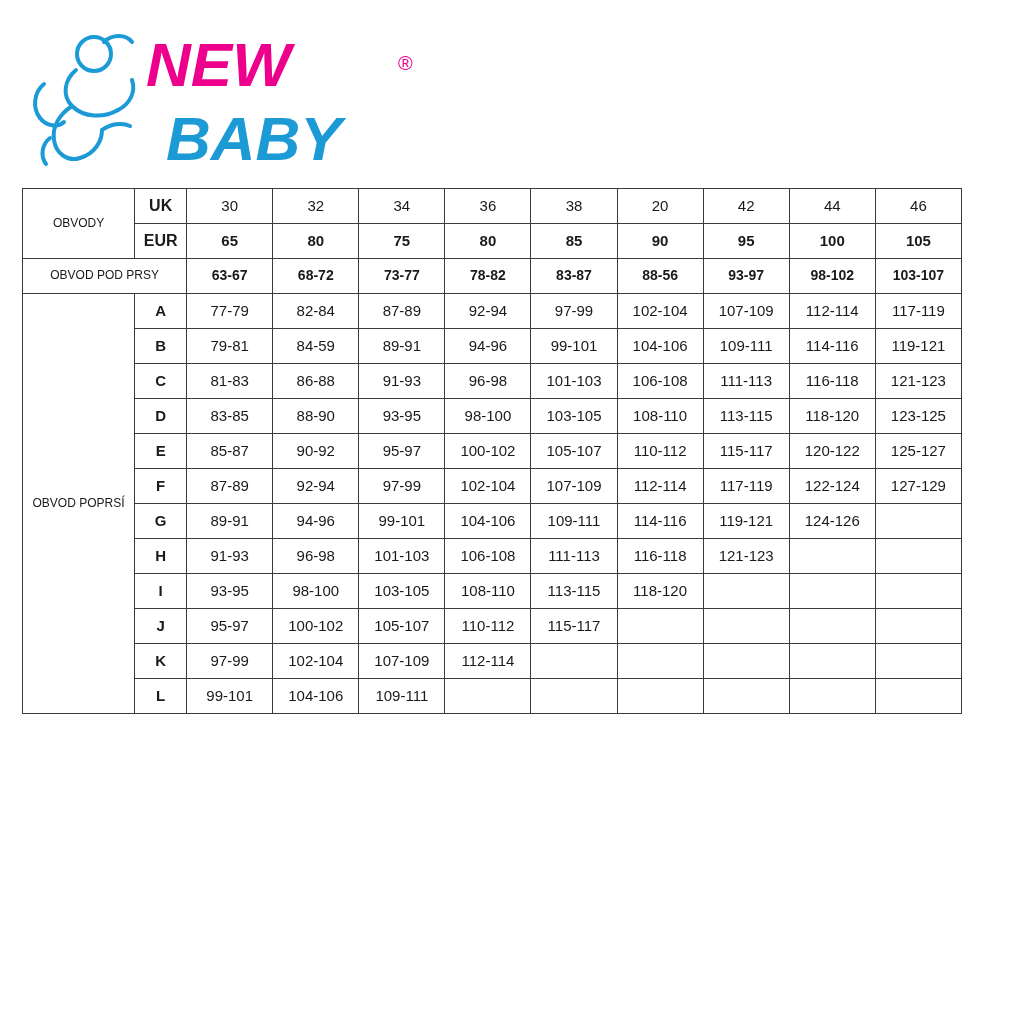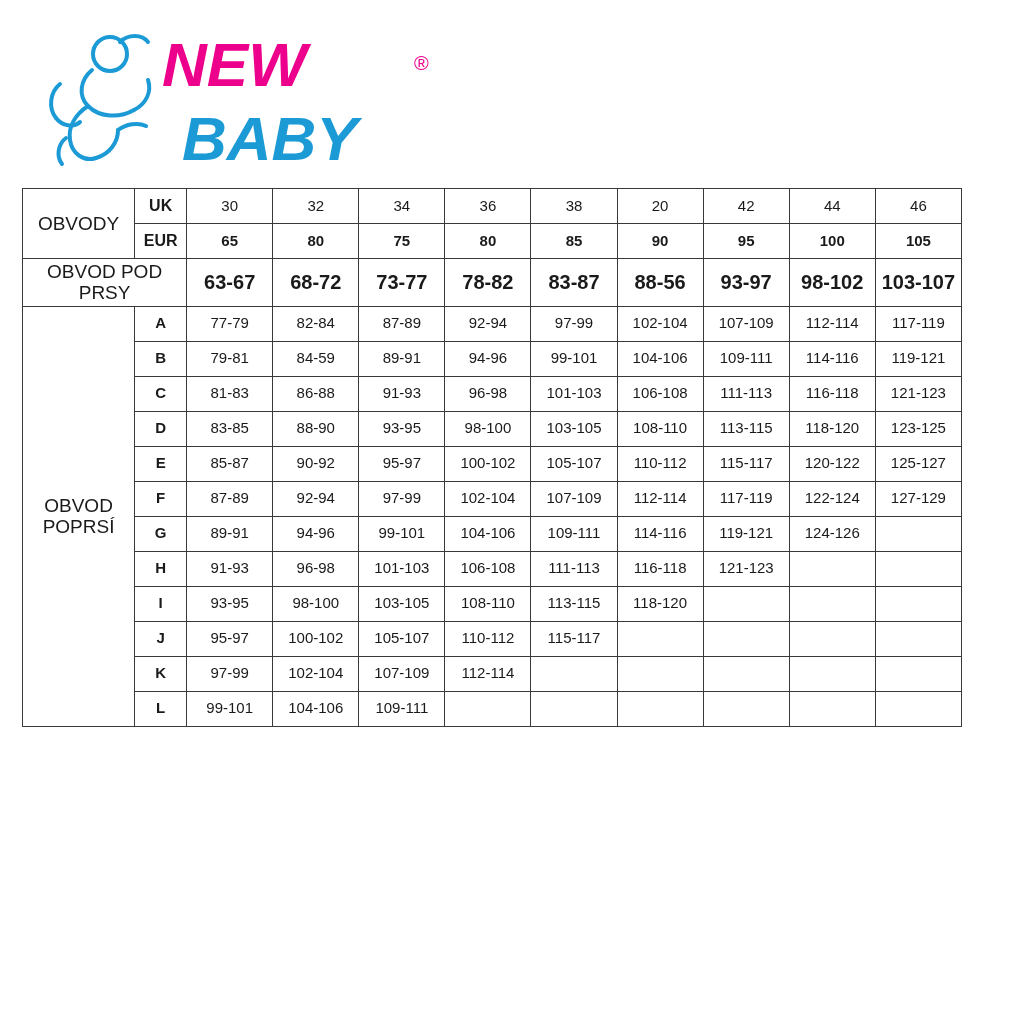--- a/index.html
+++ b/index.html
@@ -12,21 +12,21 @@
     height: 1024px;
     font-family: "Liberation Sans", sans-serif;
     color: #1a1a1a;
     position: relative;
     overflow: hidden;
   }
 
   
   #logo {
     position: absolute;
-    left: 22px;
+    left: 6px;
     top: 22px;
     width: 420px;
     height: 150px;
   }
   #logo svg { display: block; }
 
   
   #size-table-wrap {
     position: absolute;
     left: 22px;
@@ -51,21 +51,21 @@
   td.pink {
     background: #fbd3e7;
     font-weight: bold;
   }
   td.pink-light {
     background: #fbd3e7;
   }
   td.label-big {
     background: #fbd3e7;
     font-weight: normal;
-    font-size: 19px;
+    font-size: 12px;
   }
   td.hdr-letter {
     background: #fbd3e7;
     font-weight: bold;
     font-size: 16px;
   }
   td.row-letter {
     background: #ffffff;
     font-weight: bold;
     font-size: 15px;
@@ -73,21 +73,21 @@
   td.empty {
     border: none;
     background: #ffffff;
   }
   td.measure {
     font-size: 15px;
   }
   td.band {
     background: #fbd3e7;
     font-weight: bold;
-    font-size: 20px;
+    font-size: 14px;
     height: 128px;
   }
   .col-label { width: 112px; }
   .col-unit  { width: 52px; }
   .col-size  { width: 86px; }
 </style>
 </head>
 <body>
 
 <div id="logo">

